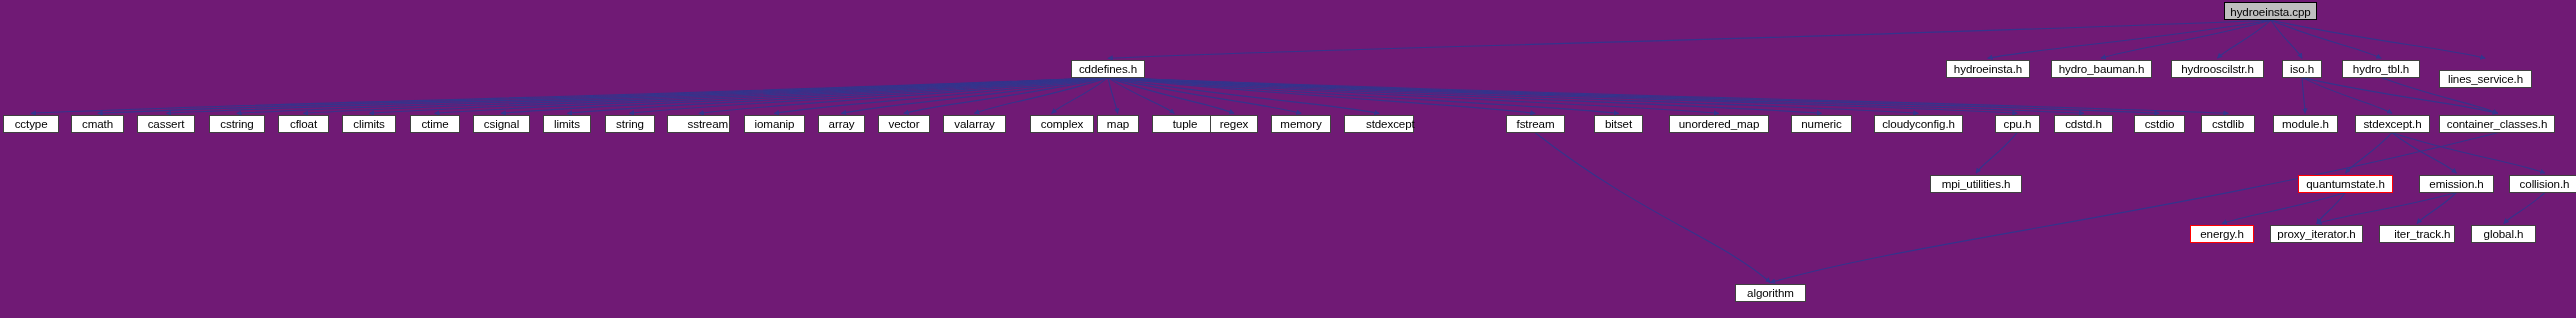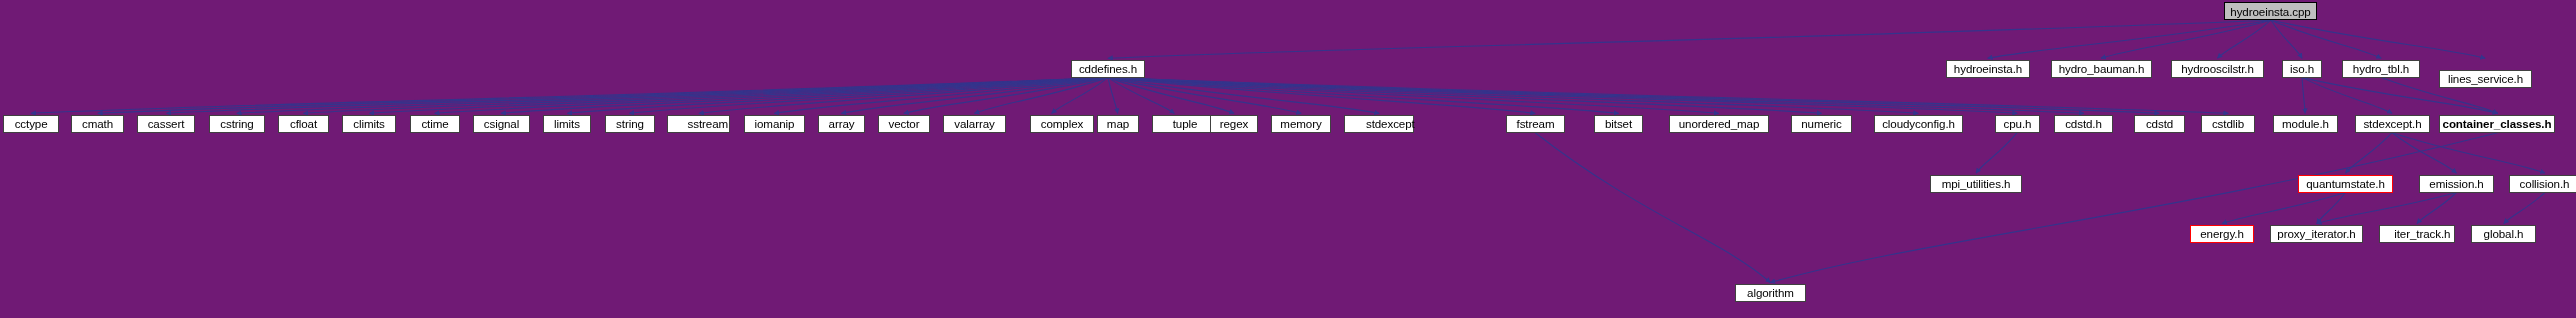--- a/index.html
+++ b/index.html
@@ -143,25 +143,25 @@
       <div class="node" style="left: 1210px; top: 115px; width: 48px;">regex</div>
       <div class="node" style="left: 1271px; top: 115px; width: 60px;">memory</div>
       <div class="node" style="left: 1344px; top: 115px; width: 70px; padding-left: 28px;">stdexcept</div>
       <div class="node" style="left: 1506px; top: 115px; width: 59px;">fstream</div>
       <div class="node" style="left: 1594px; top: 115px; width: 49px;">bitset</div>
       <div class="node" style="left: 1669px; top: 115px; width: 100px;">unordered_map</div>
       <div class="node" style="left: 1791px; top: 115px; width: 61px;">numeric</div>
       <div class="node" style="left: 1874px; top: 115px; width: 89px;">cloudyconfig.h</div>
       <div class="node" style="left: 1995px; top: 115px; width: 45px;">cpu.h</div>
       <div class="node" style="left: 2054px; top: 115px; width: 59px;">cdstd.h</div>
-      <div class="node" style="left: 2134px; top: 115px; width: 51px;">cdstd</div>
+      <div class="node" style="left: 2134px; top: 115px; width: 51px;">cstdio</div>
       <div class="node" style="left: 2201px; top: 115px; width: 54px;">cstdlib</div>
       <div class="node" style="left: 2273px; top: 115px; width: 65px;">module.h</div>
       <div class="node" style="left: 2355px; top: 115px; width: 75px;">stdexcept.h</div>
-      <div class="node" style="left: 2439px; top: 115px; width: 116px; font-weight: bold;">container_classes.h</div>
+      <div class="node" style="left: 2439px; top: 115px; width: 116px;">container_classes.h</div>
       <div class="node" style="left: 1930px; top: 175px; width: 92px;">mpi_utilities.h</div>
       <div class="node red" style="left: 2298px; top: 175px; width: 95px;">quantumstate.h</div>
       <div class="node" style="left: 2419px; top: 175px; width: 75px;">emission.h</div>
       <div class="node" style="left: 2509px; top: 175px; width: 71px;">collision.h</div>
       <div class="node red" style="left: 2190px; top: 225px; width: 64px;">energy.h</div>
       <div class="node" style="left: 2270px; top: 225px; width: 93px;">proxy_iterator.h</div>
       <div class="node" style="left: 2379px; top: 225px; width: 76px; padding-left: 16px;">iter_track.h</div>
       <div class="node" style="left: 2471px; top: 225px; width: 65px;">global.h</div>
       <div class="node" style="left: 1735px; top: 284px; width: 71px;">algorithm</div>
     </div>

